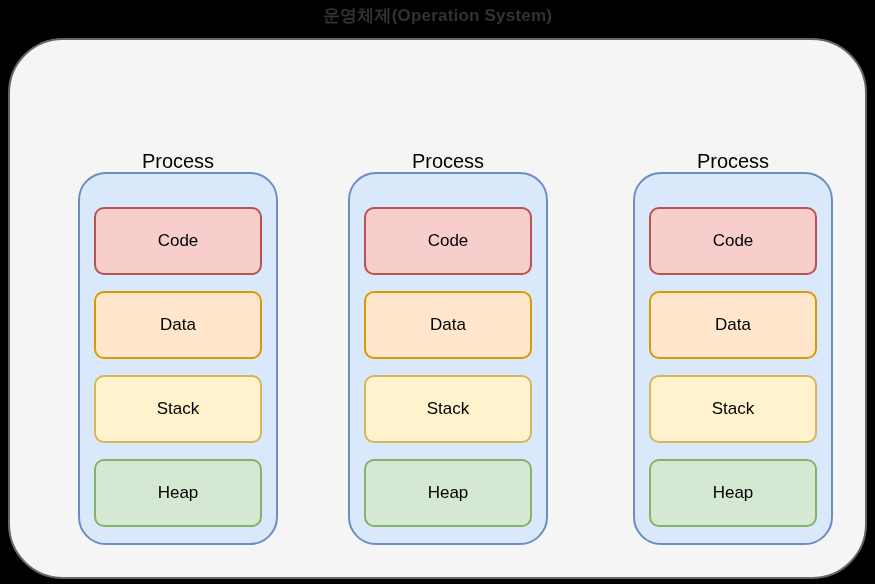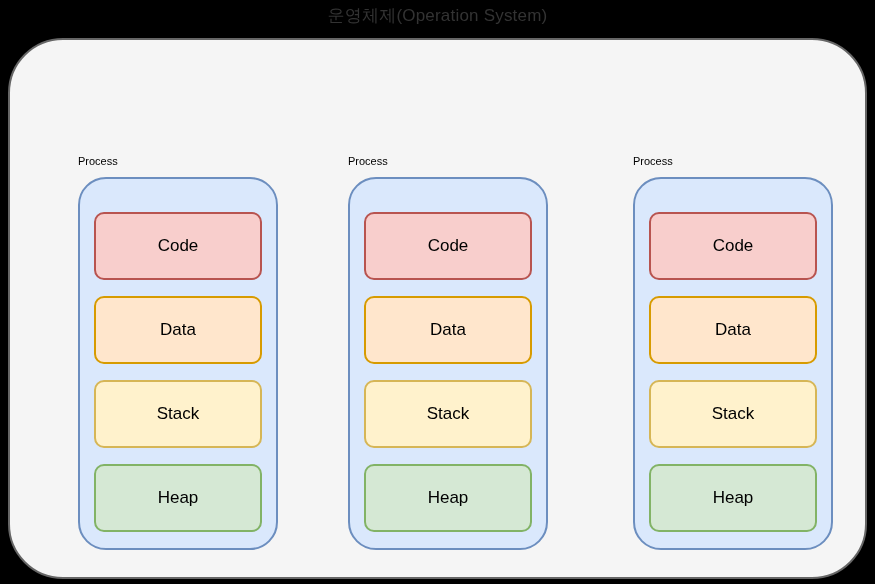--- a/index.html
+++ b/index.html
@@ -21,20 +21,21 @@
   .os-title {
     position: absolute;
     top: 4px;
     left: 0;
     width: 875px;
     text-align: center;
     font-size: 17px;
     line-height: 24px;
     color: #333333;
     letter-spacing: 0.2px;
+    font-weight: bold;
   }
   .os-box {
     position: absolute;
     left: 8px;
     top: 38px;
     width: 859px;
     height: 541px;
     box-sizing: border-box;
     background: #f5f5f5;
     border: 2px solid #666666;
@@ -44,23 +45,22 @@
     position: absolute;
     top: 110px;
     width: 200px;
   }
   .process-group:nth-child(1) { left: 68px; }
   .process-group:nth-child(2) { left: 338px; }
   .process-group:nth-child(3) { left: 623px; }
   .process-label {
     height: 22px;
     line-height: 22px;
-    margin-bottom: 5px;
-    text-align: left;
-    font-size: 11px;
+    text-align: center;
+    font-size: 20px;
     color: #000000;
   }
   .process-box {
     box-sizing: border-box;
     width: 200px;
     height: 373px;
     border: 2px solid #404040;
     border-radius: 28px;
     background: #dae8fc;
     padding: 33px 14px 0 14px;

